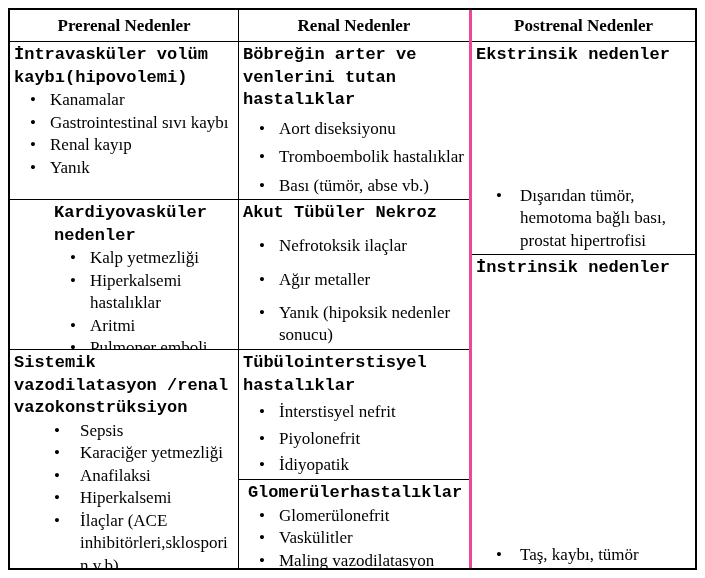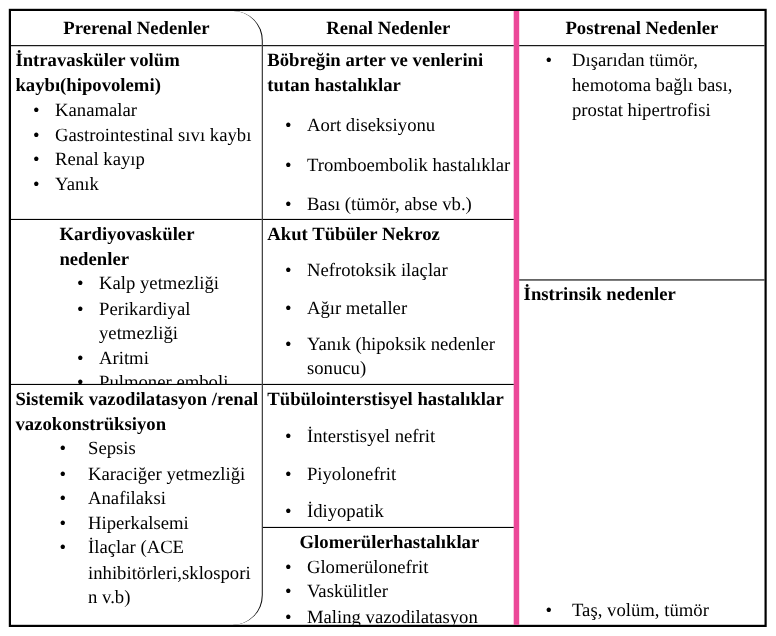--- a/index.html
+++ b/index.html
@@ -5,39 +5,39 @@
   html,body { margin:0; padding:0; background:#ffffff; }
   .page {
     width:705px; height:578px; position:relative; background:#ffffff;
     font-family:"Liberation Serif","DejaVu Serif",serif; color:#000;
   }
   .tbl {
     position:absolute; left:8px; top:8px; width:689px; height:562px;
     border:2px solid #000; box-sizing:border-box; display:flex; background:#fff;
   }
   .col { display:flex; flex-direction:column; box-sizing:border-box; }
-  .col-1 { width:229px; border-right:1px solid #000;border-radius:27px; }
-  .col-2 { width:233px; border-right:5px solid #ec4899; }
+  .col-1 { width:229px; border-right:1px solid #000; }
+  .col-2 { width:233px; border-right:3px solid #ec4899; }
   .col-3 { width:223px; }
   .hcell {
     height:32px; flex:0 0 32px; border-bottom:1px solid #000; box-sizing:border-box;
     display:flex; align-items:center; justify-content:center;
     font-weight:bold; font-size:17px;
   }
   .cell {
     box-sizing:border-box; border-bottom:1px solid #000;
     padding:2px 2px 2px 4px; font-size:17px; line-height:22.5px;
     display:flex; flex-direction:column; overflow:hidden; flex-shrink:0;
   }
   .cell.last { border-bottom:none; flex:1 1 auto; }
   .v-center { justify-content:space-between; }
   .c1a { height:158px; } .c1b { height:150px;padding-left:44px; }
   .c2a { height:158px; } .c2b { height:150px; } .c2c { height:130px; }
   .c3a { height:213px; }
-  .title { font-weight:bold; }
+  .title { font-weight:bold;font-family:Liberation Mono, monospace; }
   .title-center { text-align:center; }
   .li { display:flex; padding-left:16px; }
   .li .dot { flex:0 0 20px; width:20px; }
   .li-deep { padding-left:40px; }
   .li-deep .dot { flex:0 0 26px; width:26px; }
   .col-3 .li { padding-left:20px; }
   .col-3 .li .dot { flex:0 0 24px; width:24px; }
   .li-text { flex:1 1 auto; min-width:0; overflow-wrap:break-word; }
 </style>
 </head>
@@ -70,21 +70,21 @@
       </div>
 
       <div class="cell c1b">
         <div class="title">Kardiyovasküler nedenler</div>
         <div class="li">
             <span class="dot">•</span>
             <span class="li-text">Kalp yetmezliği</span>
           </div>
         <div class="li">
             <span class="dot">•</span>
-            <span class="li-text">Perikardiyal yetmezliği</span>
+            <span class="li-text">Hiperkalsemi hastalıklar</span>
           </div>
         <div class="li">
             <span class="dot">•</span>
             <span class="li-text">Aritmi</span>
           </div>
         <div class="li">
             <span class="dot">•</span>
             <span class="li-text">Pulmoner emboli</span>
           </div>
         <div class="li">
@@ -183,29 +183,30 @@
             <span class="dot">•</span>
             <span class="li-text">Maling vazodilatasyon</span>
           </div>
       </div>
     </div>
 
     <div class="col col-3">
       <div class="hcell">Postrenal Nedenler</div>
 
       <div class="cell c3a v-center">
+        <div class="title">Ekstrinsik nedenler</div>
         <div class="li">
             <span class="dot">•</span>
             <span class="li-text">Dışarıdan tümör, hemotoma bağlı bası, prostat hipertrofisi</span>
           </div>
       </div>
 
       <div class="cell last v-center">
         <div class="title">İnstrinsik nedenler</div>
         <div class="li">
             <span class="dot">•</span>
-            <span class="li-text">Taş, volüm, tümör</span>
+            <span class="li-text">Taş, kaybı, tümör</span>
           </div>
       </div>
     </div>
 
   </div>
 </div>
 
 </body></html>

